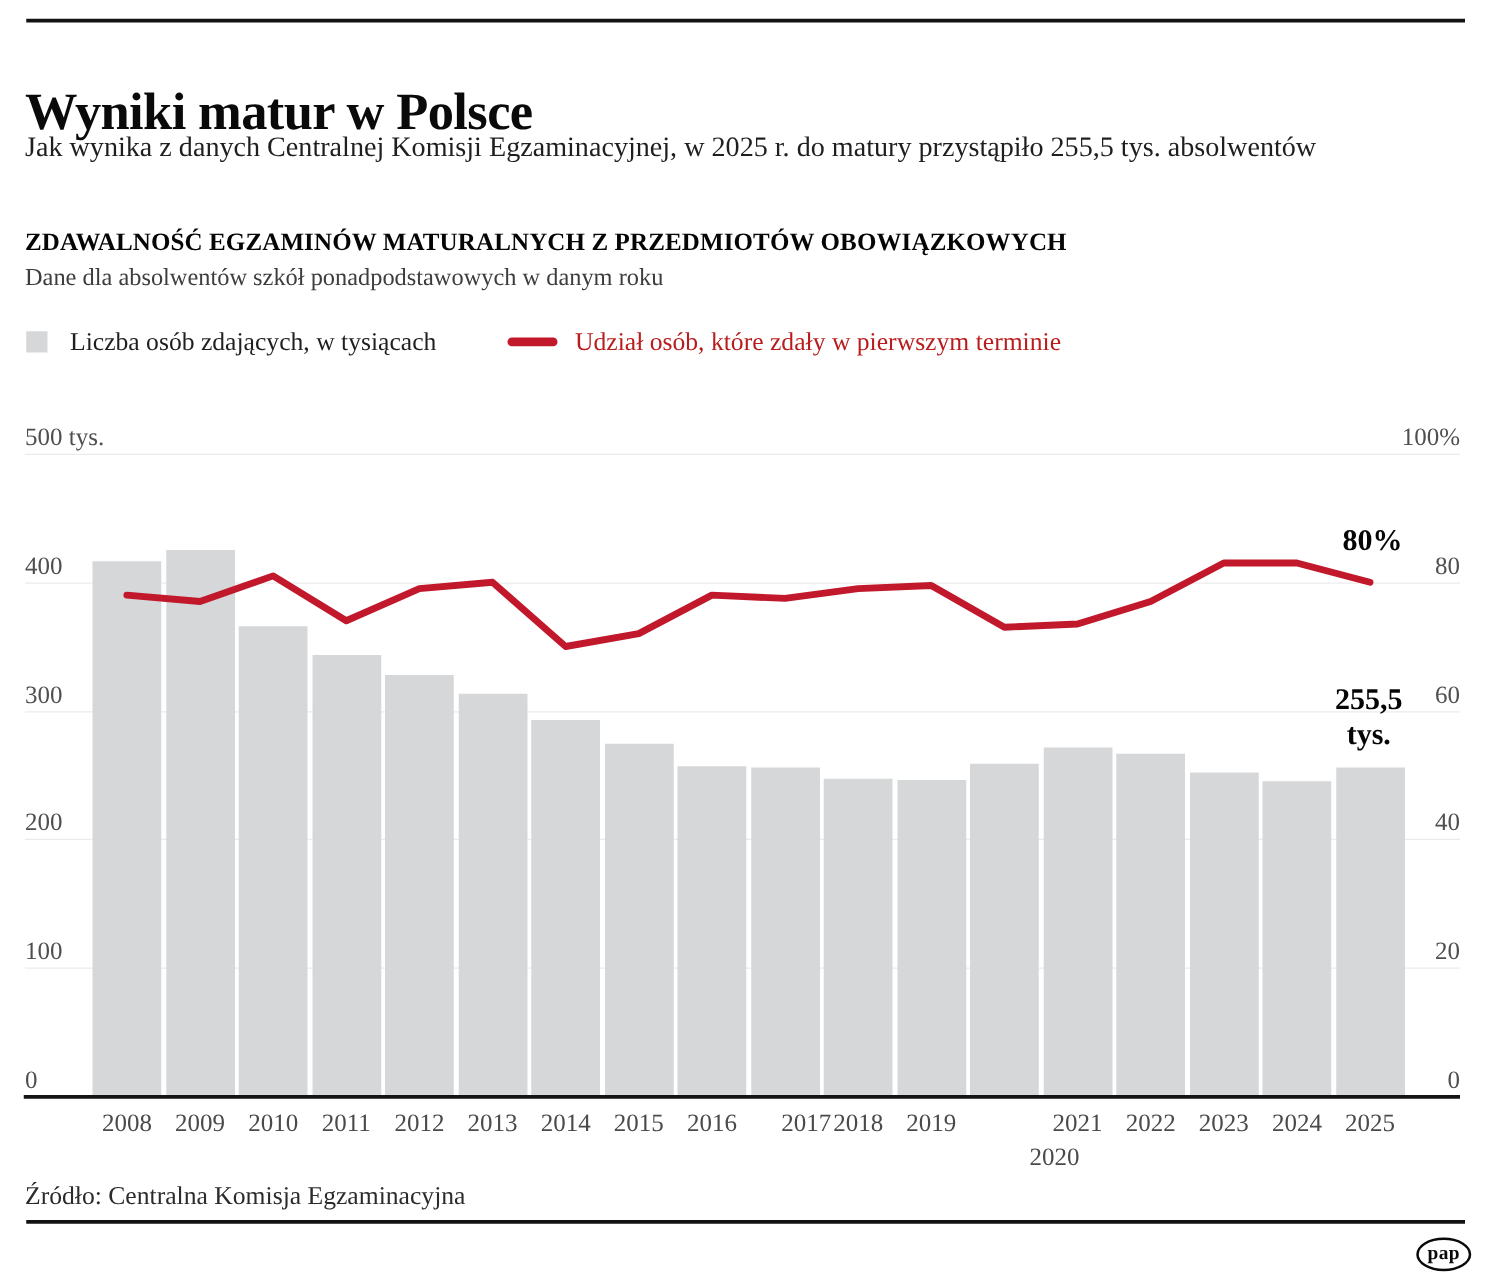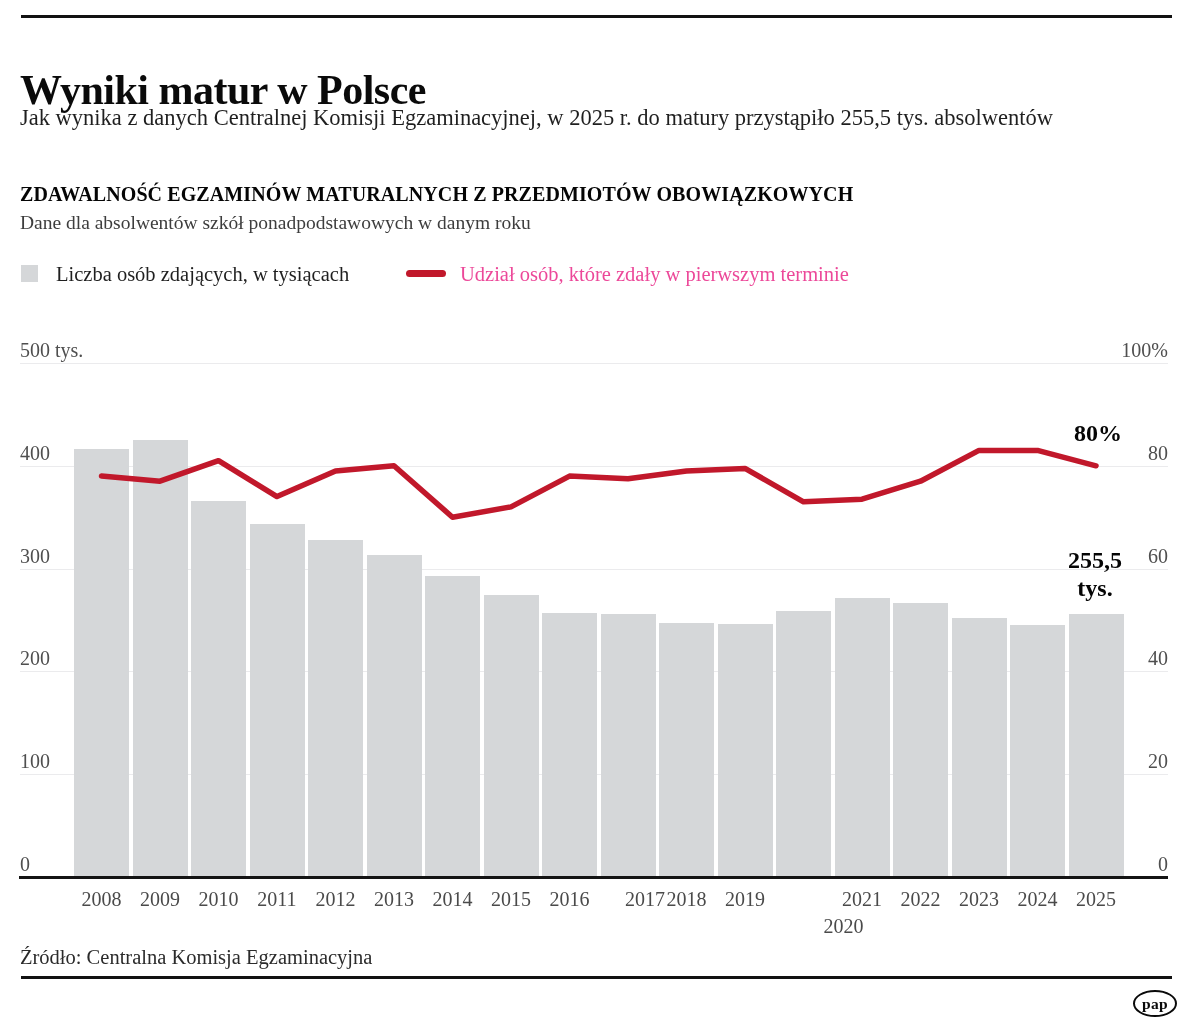--- a/index.html
+++ b/index.html
@@ -11,21 +11,21 @@
   .rule.top{top:15px;}
   .rule.bottom{top:976px;}
   .title{position:absolute; left:20px; top:38px; font-size:42px; font-weight:800; letter-spacing:-0.5px; color:#0a0a0a;}
   .lead{position:absolute; left:20px; top:103px; font-size:22.5px; line-height:30px; color:#1f1f1f;}
   .section-title{position:absolute; left:20px; top:183px; font-size:20px; font-weight:700; color:#050505; letter-spacing:0.1px;}
   .section-subtitle{position:absolute; left:20px; top:212px; font-size:19.5px; color:#3d3d3d;}
 
   .legend-swatch-bar{position:absolute; left:21px; top:265px; width:17px; height:17px; background:#d5d7d9;}
   .legend-label-1{position:absolute; left:56px; top:263px; font-size:20.5px; line-height:22px; color:#1f1f1f;}
   .legend-swatch-line{position:absolute; left:406px; top:270px; width:40px; height:7px; border-radius:4px; background:#c1182b;}
-  .legend-label-2{position:absolute; left:460px; top:263px; font-size:20.5px; line-height:22px; color:#ec4899;}
+  .legend-label-2{position:absolute; left:460px; top:263px; font-size:20.5px; line-height:22px; color:#b91c1c;}
 
   .grid{position:absolute; left:20px; width:1148px; height:1px; background:#ebebed;}
   .axis-x{position:absolute; left:19px; width:1149px; height:3px; background:#141414;}
   .tick-left{position:absolute; left:20px; width:90px; font-size:20px; line-height:20px; color:#4f4f4f;}
   .tick-right{position:absolute; right:25px; width:70px; font-size:20px; line-height:20px; color:#4f4f4f; text-align:right;}
   .bar{position:absolute; background:#d5d7d9;}
   .year{position:absolute; top:888px; width:59px; text-align:center; font-size:20px; color:#4a4a4a;}
   .line-svg{position:absolute; left:0; top:0; pointer-events:none;}
 
   .ann-pct{position:absolute; left:1002px; top:420px; width:120px; text-align:right; font-size:24px; font-weight:700; color:#050505;}

